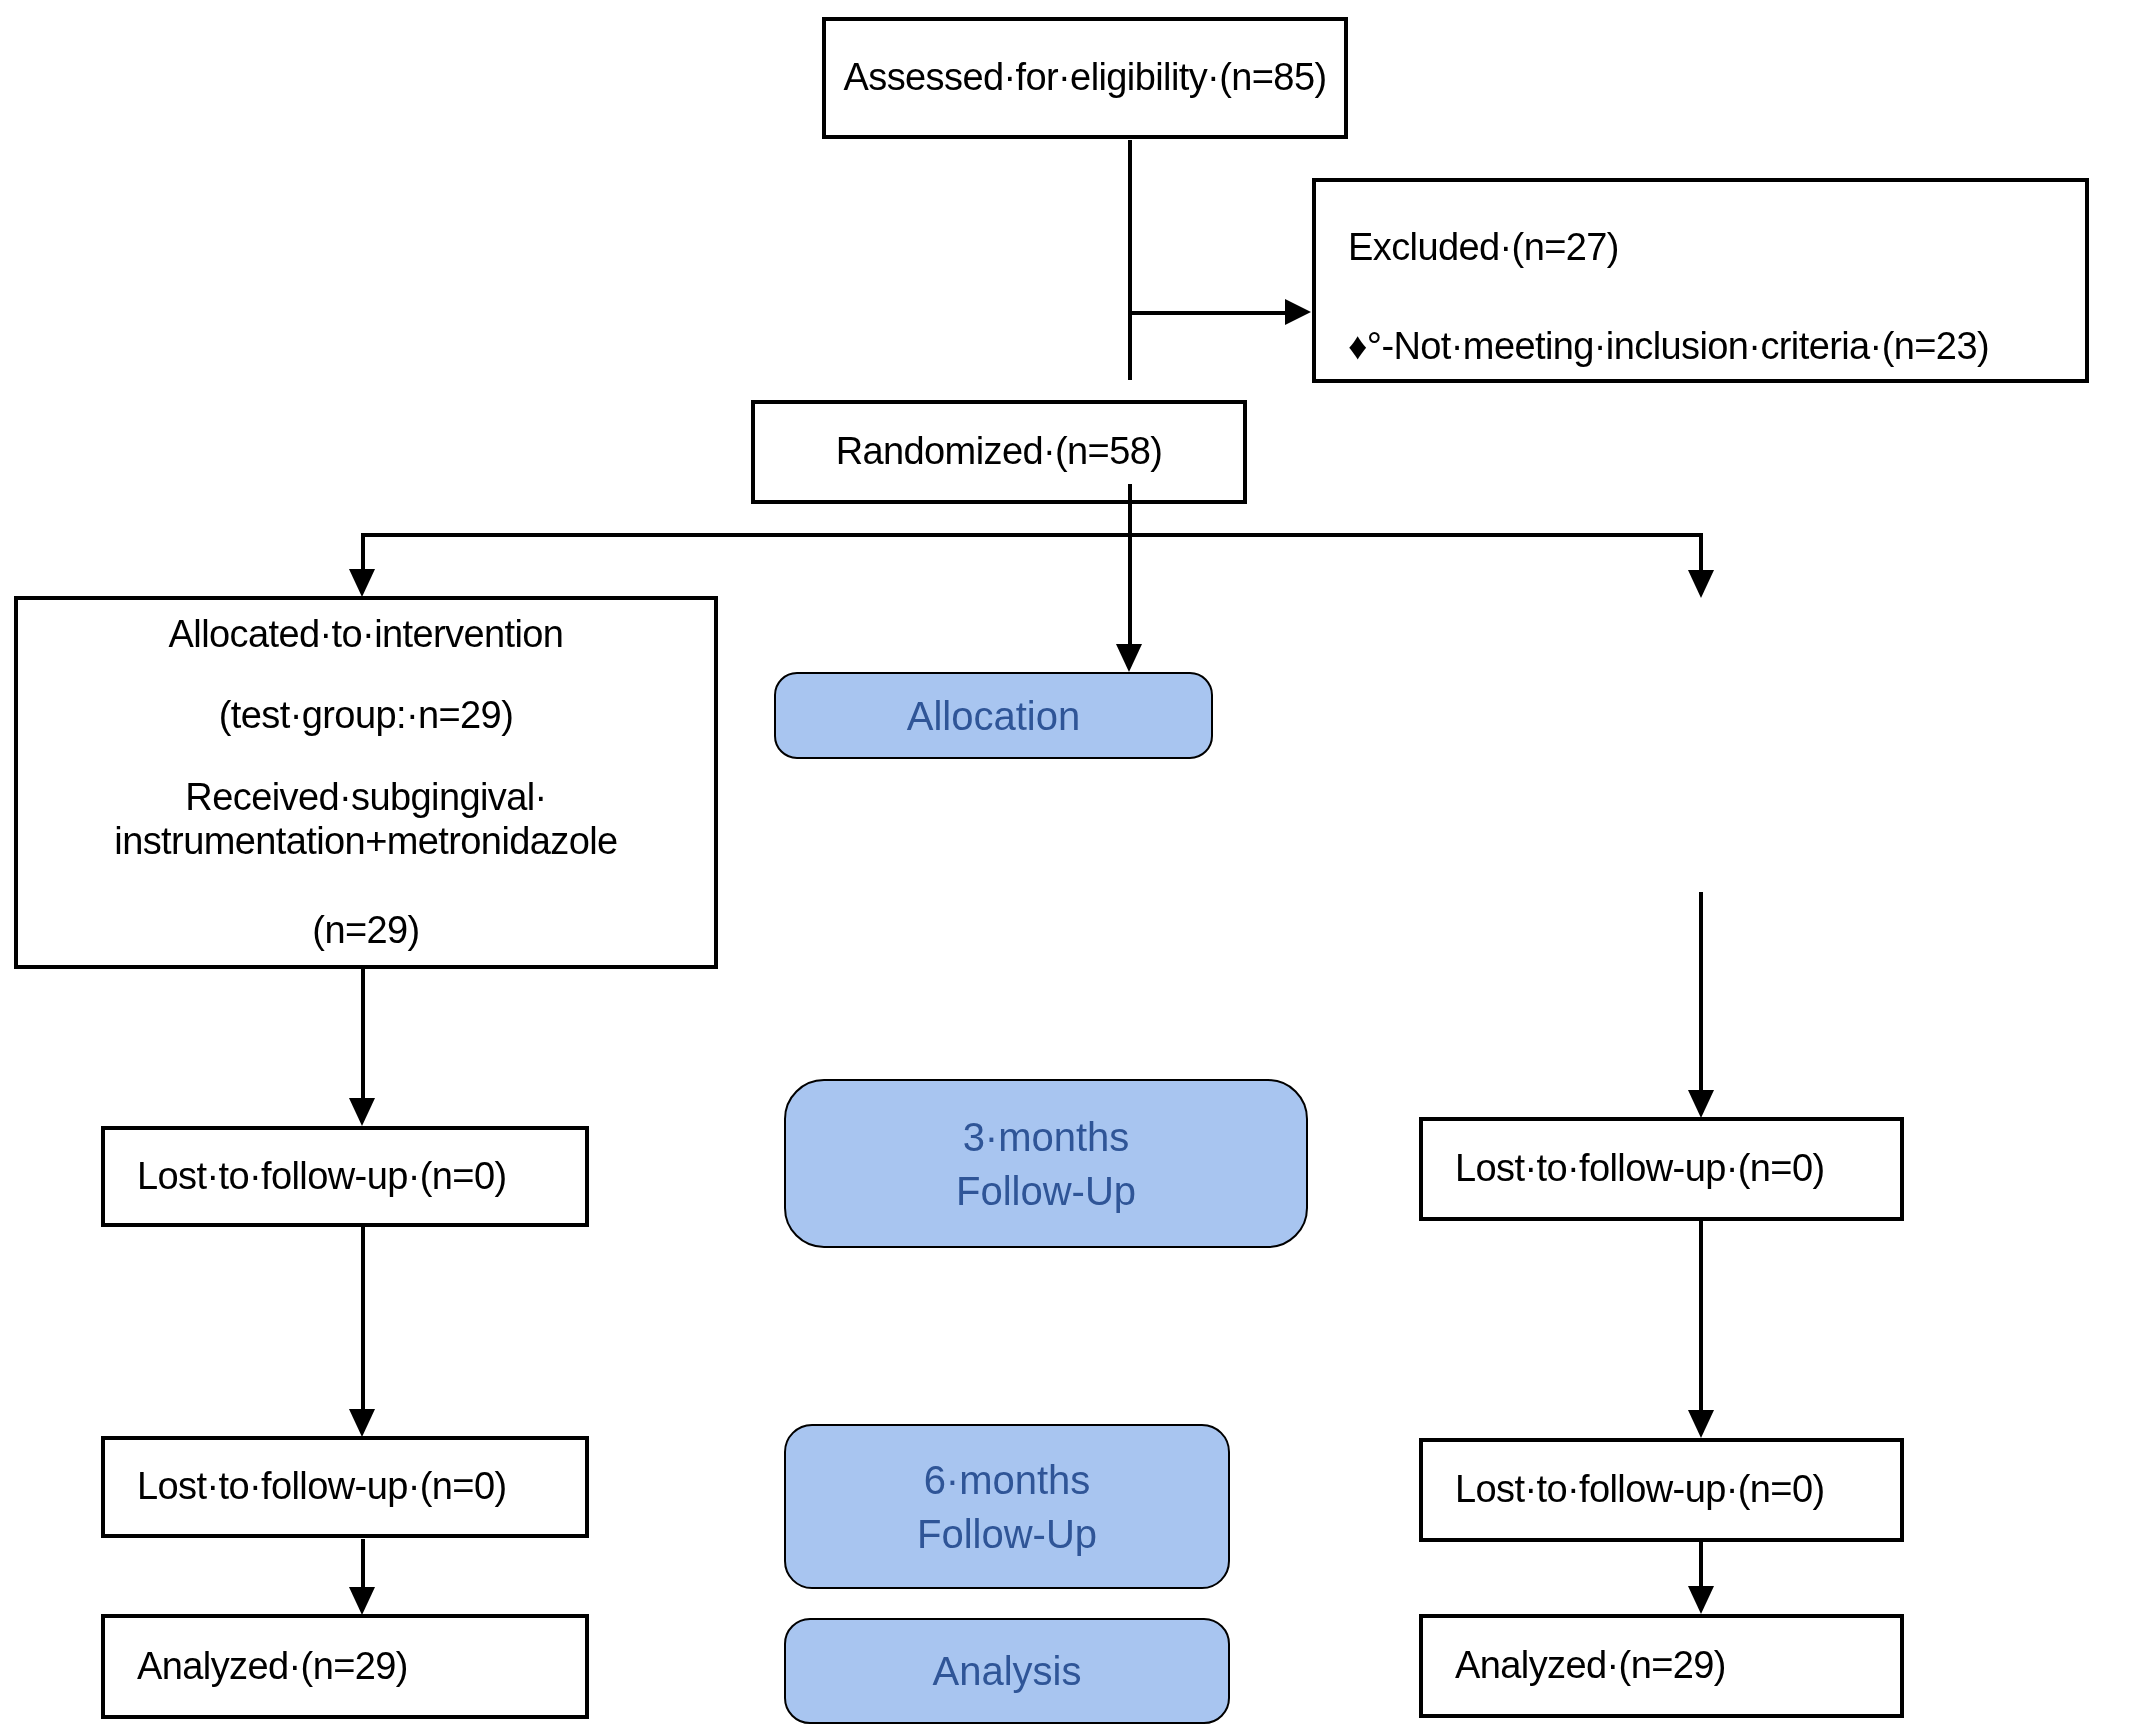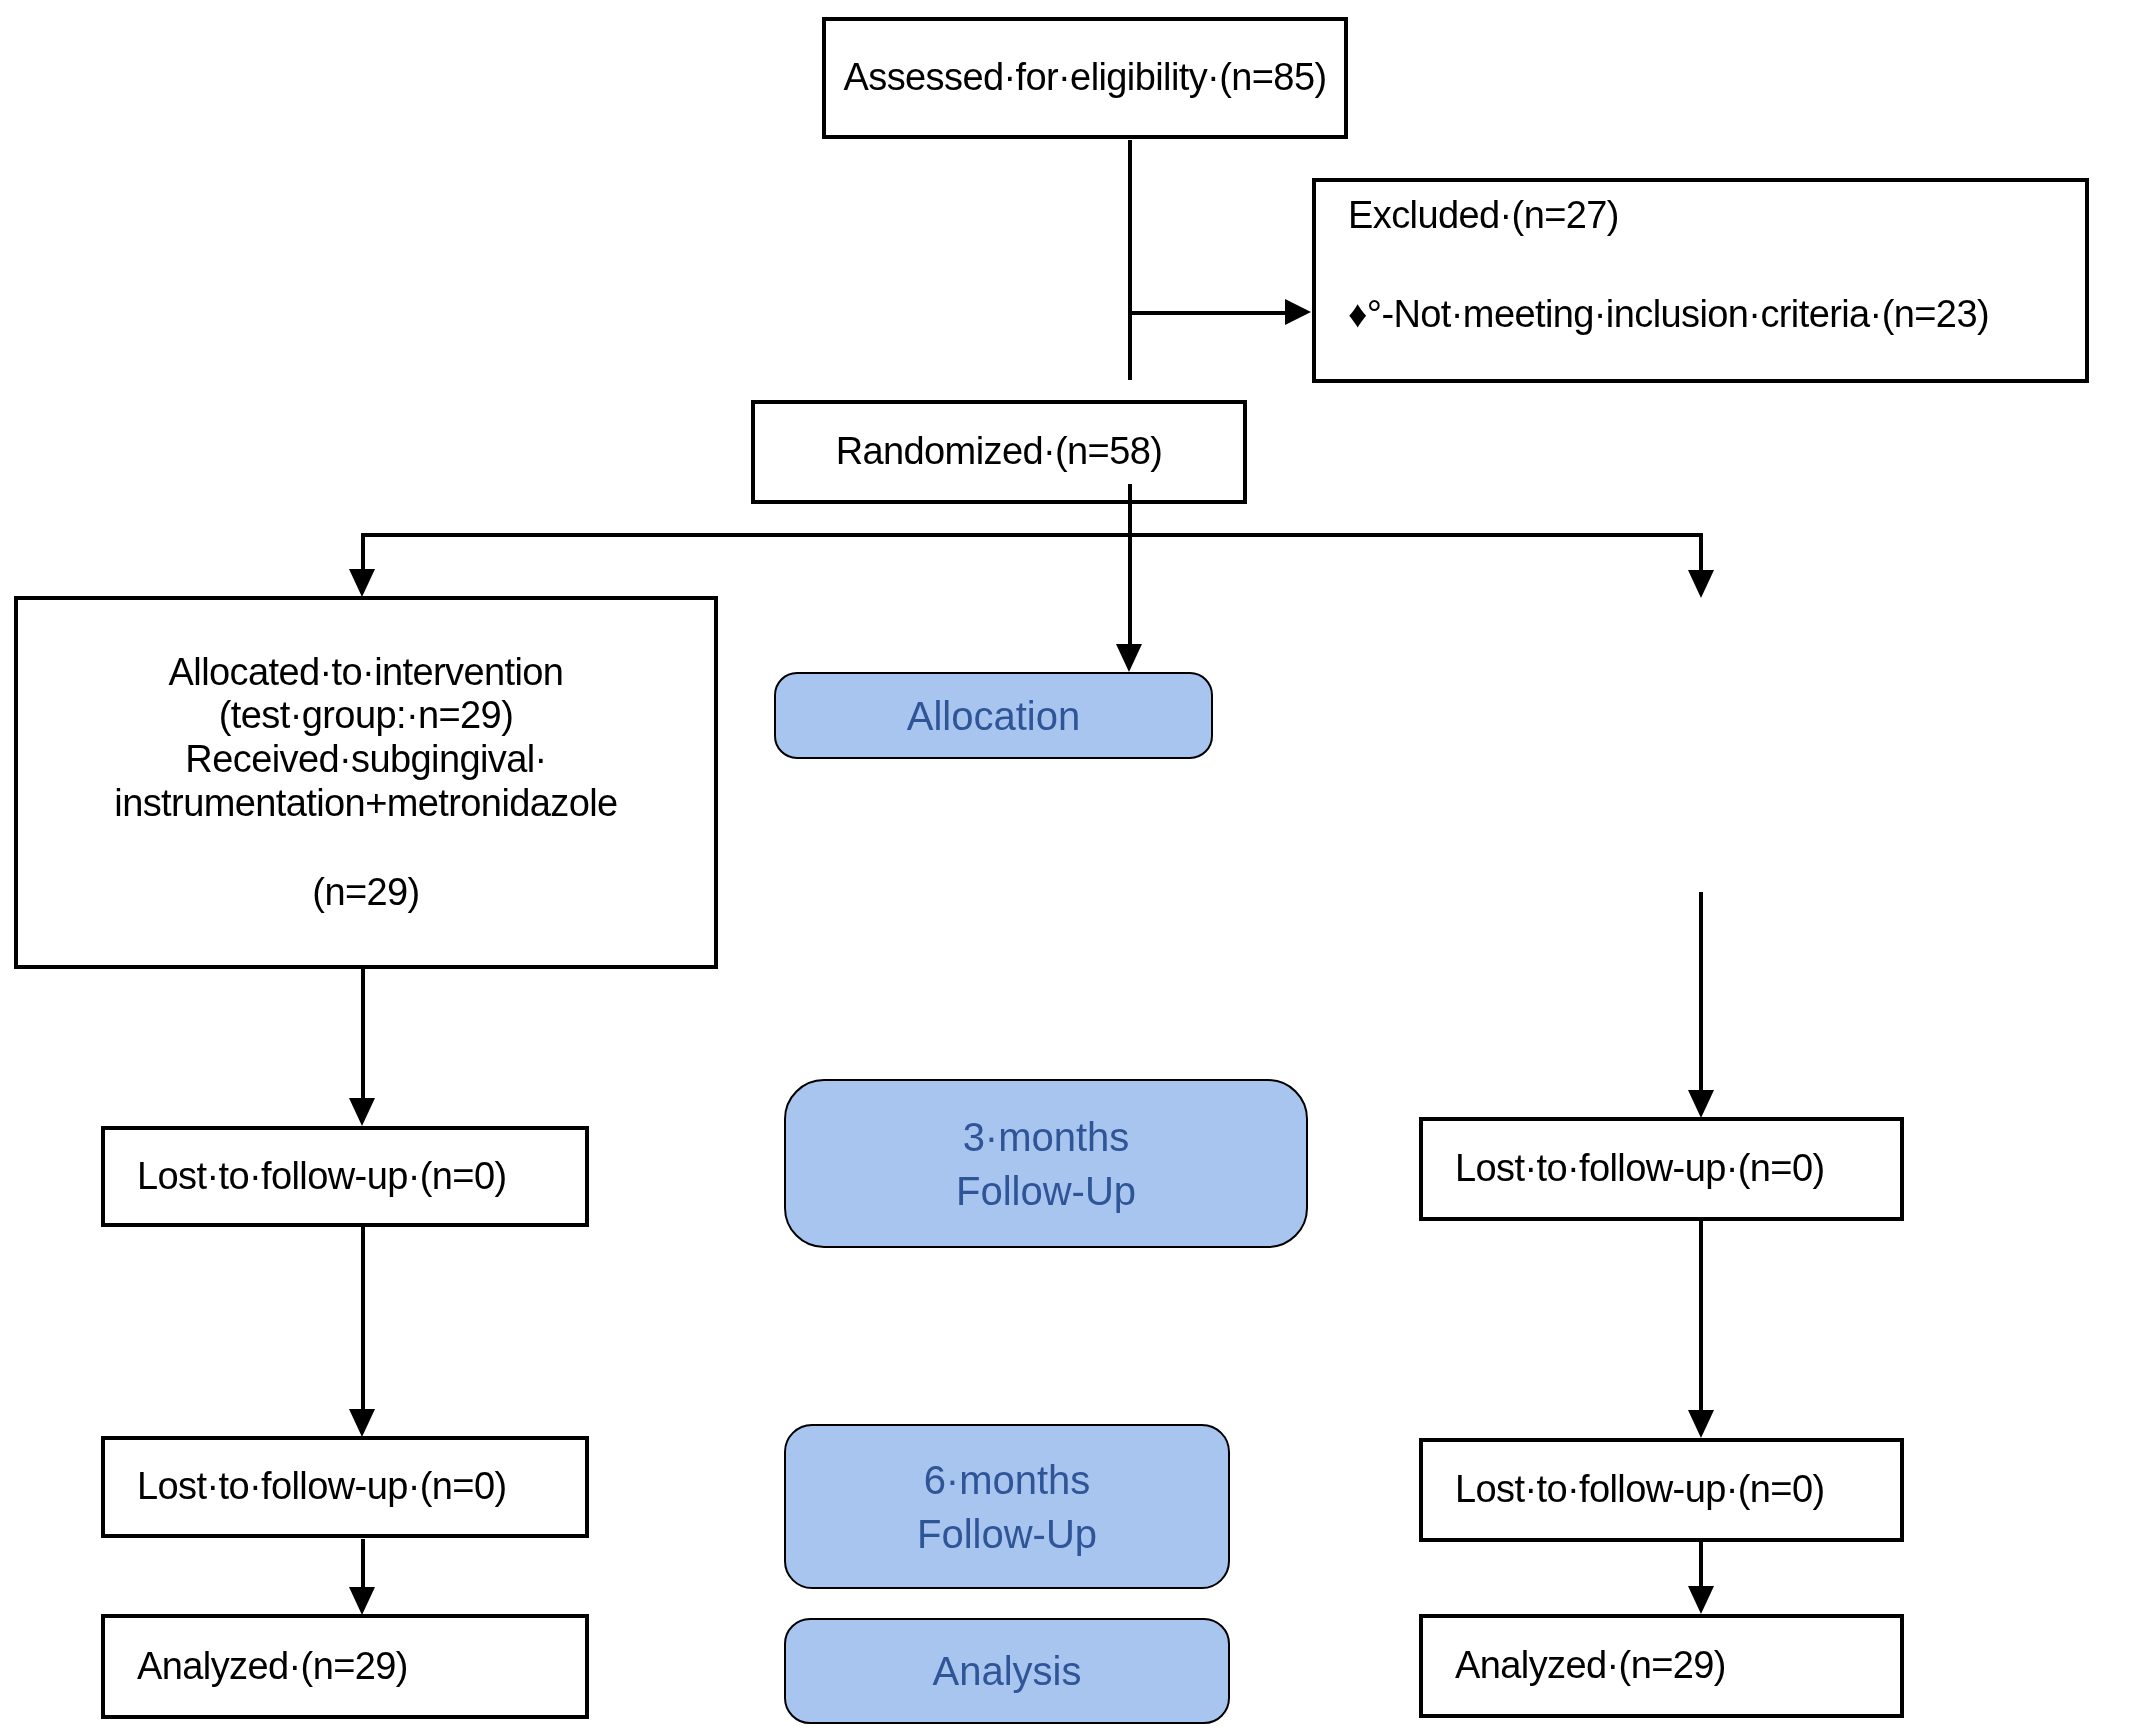--- a/index.html
+++ b/index.html
@@ -24,21 +24,21 @@
     font-size: 38px;
     letter-spacing: -0.6px;
     line-height: 1.15;
     text-align: center;
   }
   .node.left-text {
     align-items: flex-start;
     text-align: left;
     padding-left: 32px;
   }
-  .node .para-gap { }
+  .node .para-gap { margin-top: 38px; }
   .node .para-gap-lg { margin-top: 45px; }
   .nowrap { white-space: nowrap; }
   
   .stage {
     position: absolute;
     box-sizing: border-box;
     border: 2.9px solid #000000;
     background: #A8C5F0;
     color: #2F5597;
     display: flex;
@@ -67,21 +67,21 @@
 </style>
 </head>
 <body>
 
 <div class="canvas">
 
   <div class="node" style="left:822px; top:17.3px; width:526px; height:122px;">
     <div>Assessed·for·eligibility·(n=85)</div>
   </div>
 
-  <div class="node left-text" style="left:1312px; top:178px; width:777px; height:205px; justify-content:flex-start; padding-top:12px;">
+  <div class="node left-text" style="left:1312px; top:178px; width:777px; height:205px; justify-content:flex-start; padding-top:44px;">
     <div>Excluded·(n=27)</div>
     <div class="nowrap" style="margin-top:55px;">♦°-Not·meeting·inclusion·criteria·(n=23)</div>
   </div>
 
   <div class="node" style="left:751px; top:400px; width:496px; height:104px;">
     <div>Randomized·(n=58)</div>
   </div>
 
   <div class="node" style="left:14px; top:596px; width:704px; height:373px;">
     <div>Allocated·to·intervention</div>

